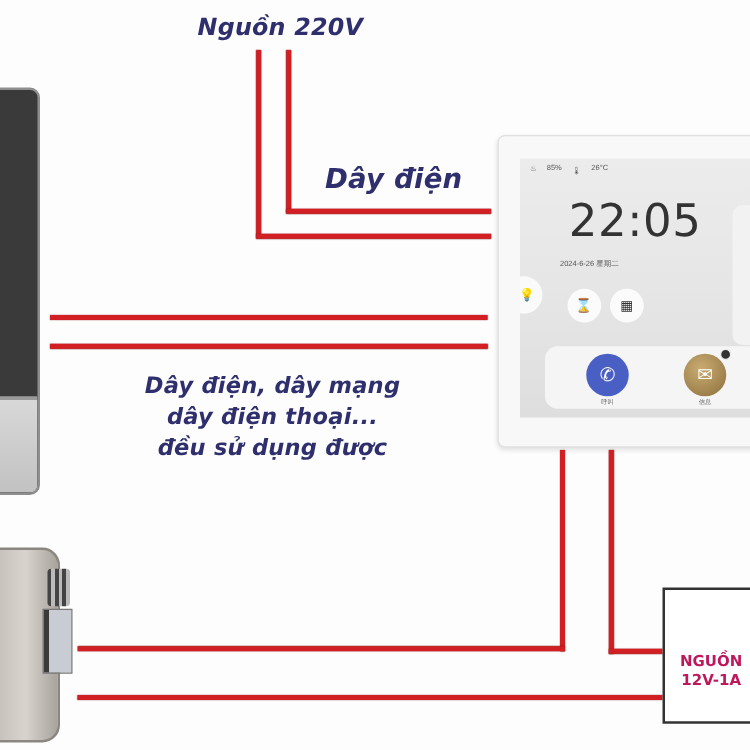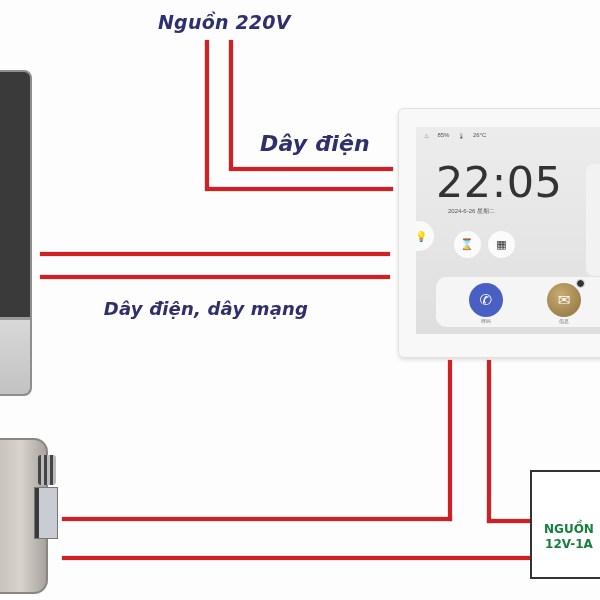--- a/index.html
+++ b/index.html
@@ -40,59 +40,61 @@
       left: 398px; top: 108px; width: 230px; height: 248px;
       background: #f8f8f8; border: 1px solid #e0e0e0; border-radius: 6px;
       box-shadow: 0 2px 4px rgba(0,0,0,0.12);
     }
     .screen {
       position: absolute; left: 17px; top: 18px; width: 215px; height: 207px;
       background: linear-gradient(180deg,#ececec 0%,#e6e6e6 50%,#dedede 100%);
       overflow: hidden;
     }
     .status-row { position: absolute; left: 8px; top: 5px; font-size: 6px; color: #555; display: flex; gap: 8px; }
-    .clock { position: absolute; left: 20px; top: 30px; font-size: 43px; color: #333; font-family: "DejaVu Sans", sans-serif; letter-spacing: 0.5px; }
+    .clock { position: absolute; left: 39px; top: 30px; font-size: 36px; color: #333; font-family: "DejaVu Sans", sans-serif; letter-spacing: 0.5px; }
     .date { position: absolute; left: 32px; top: 80px; font-size: 6px; color: #555; }
     .side-tab { position: absolute; left: -12px; top: 94px; width: 30px; height: 30px; border-radius: 50%; background: #fafafa; display:flex; align-items:center; justify-content:flex-end; padding-right:6px; box-sizing:border-box; font-size:10px; color:#666; }
     .round-btn { position: absolute; top: 104px; width: 27px; height: 27px; border-radius: 50%; background: #fbfbfb; display:flex; align-items:center; justify-content:center; font-size: 11px; color:#333; }
     .right-card { position: absolute; left: 170px; top: 37px; width: 60px; height: 112px; background: #f2f2f2; border-radius: 8px; }
     .dock { position: absolute; left: 20px; top: 150px; width: 210px; height: 50px; background: rgba(246,246,246,0.95); border-radius: 10px; }
     .app-icon { position: absolute; top: 6px; width: 34px; height: 34px; border-radius: 50%; display:flex; align-items:center; justify-content:center; color:#fff; font-size: 15px; }
     .app-label { position: absolute; top: 41px; font-size: 5px; color: #666; width: 34px; text-align:center; }
     .badge { position: absolute; width: 7px; height: 7px; border-radius: 50%; background: #333; border: 1px solid #eee; }
     .bottom-bar { position: absolute; left: 0; right: 0; top: 225px; height: 23px; }
 
     
     .psu {
       left: 530px; top: 470px; width: 90px; height: 105px;
       border: 2px solid #333; background: #fff;
     }
-    .psu-text { position: absolute; left: 12px; top: 50px; font-size: 12px; line-height: 15px; color:#15803d; font-weight: bold; text-align: center; font-family: "DejaVu Sans", sans-serif; }
+    .psu-text { position: absolute; left: 12px; top: 50px; font-size: 12px; line-height: 15px; color:#be185d; font-weight: bold; text-align: center; font-family: "DejaVu Sans", sans-serif; }
   </style>
 </head>
 <body>
 
 <div class="abs label" style="left:158px; top:11px; font-size:19px;">Nguồn 220V</div>
 
 <div class="wire" style="left:205px; top:40px; width:4px; height:150px;"></div>
 <div class="wire" style="left:205px; top:187px; width:188px; height:4px;"></div>
 <div class="wire" style="left:229px; top:40px; width:4px; height:130px;"></div>
 <div class="wire" style="left:229px; top:167px; width:164px; height:4px;"></div>
 
 <div class="abs label" style="left:260px; top:131px; font-size:22px;">Dây điện</div>
 
 <div class="abs door-station">
   <div class="panel-bottom"></div>
 </div>
 
 <div class="wire" style="left:40px; top:252px; width:350px; height:4px;"></div>
 <div class="wire" style="left:40px; top:275px; width:350px; height:4px;"></div>
 
-<div class="abs" style="left:66px; top:296px; width:280px; text-align:center;">
+<div class="abs" style="left:78px; top:296px; width:280px; text-align:center;">
   <div class="label" style="font-size:18px; line-height:25px;">Dây điện, dây mạng</div>
+  <div class="label" style="font-size:18px; line-height:25px;">dây điện thoại...</div>
+  <div class="label" style="font-size:18px; line-height:25px;">đều sử dụng được</div>
 </div>
 
 <div class="abs monitor">
   <div class="screen">
     <div class="status-row">
       <span>♨</span>
       <span>85%</span>
       <span>🌡</span>
       <span>26°C</span>
     </div>

